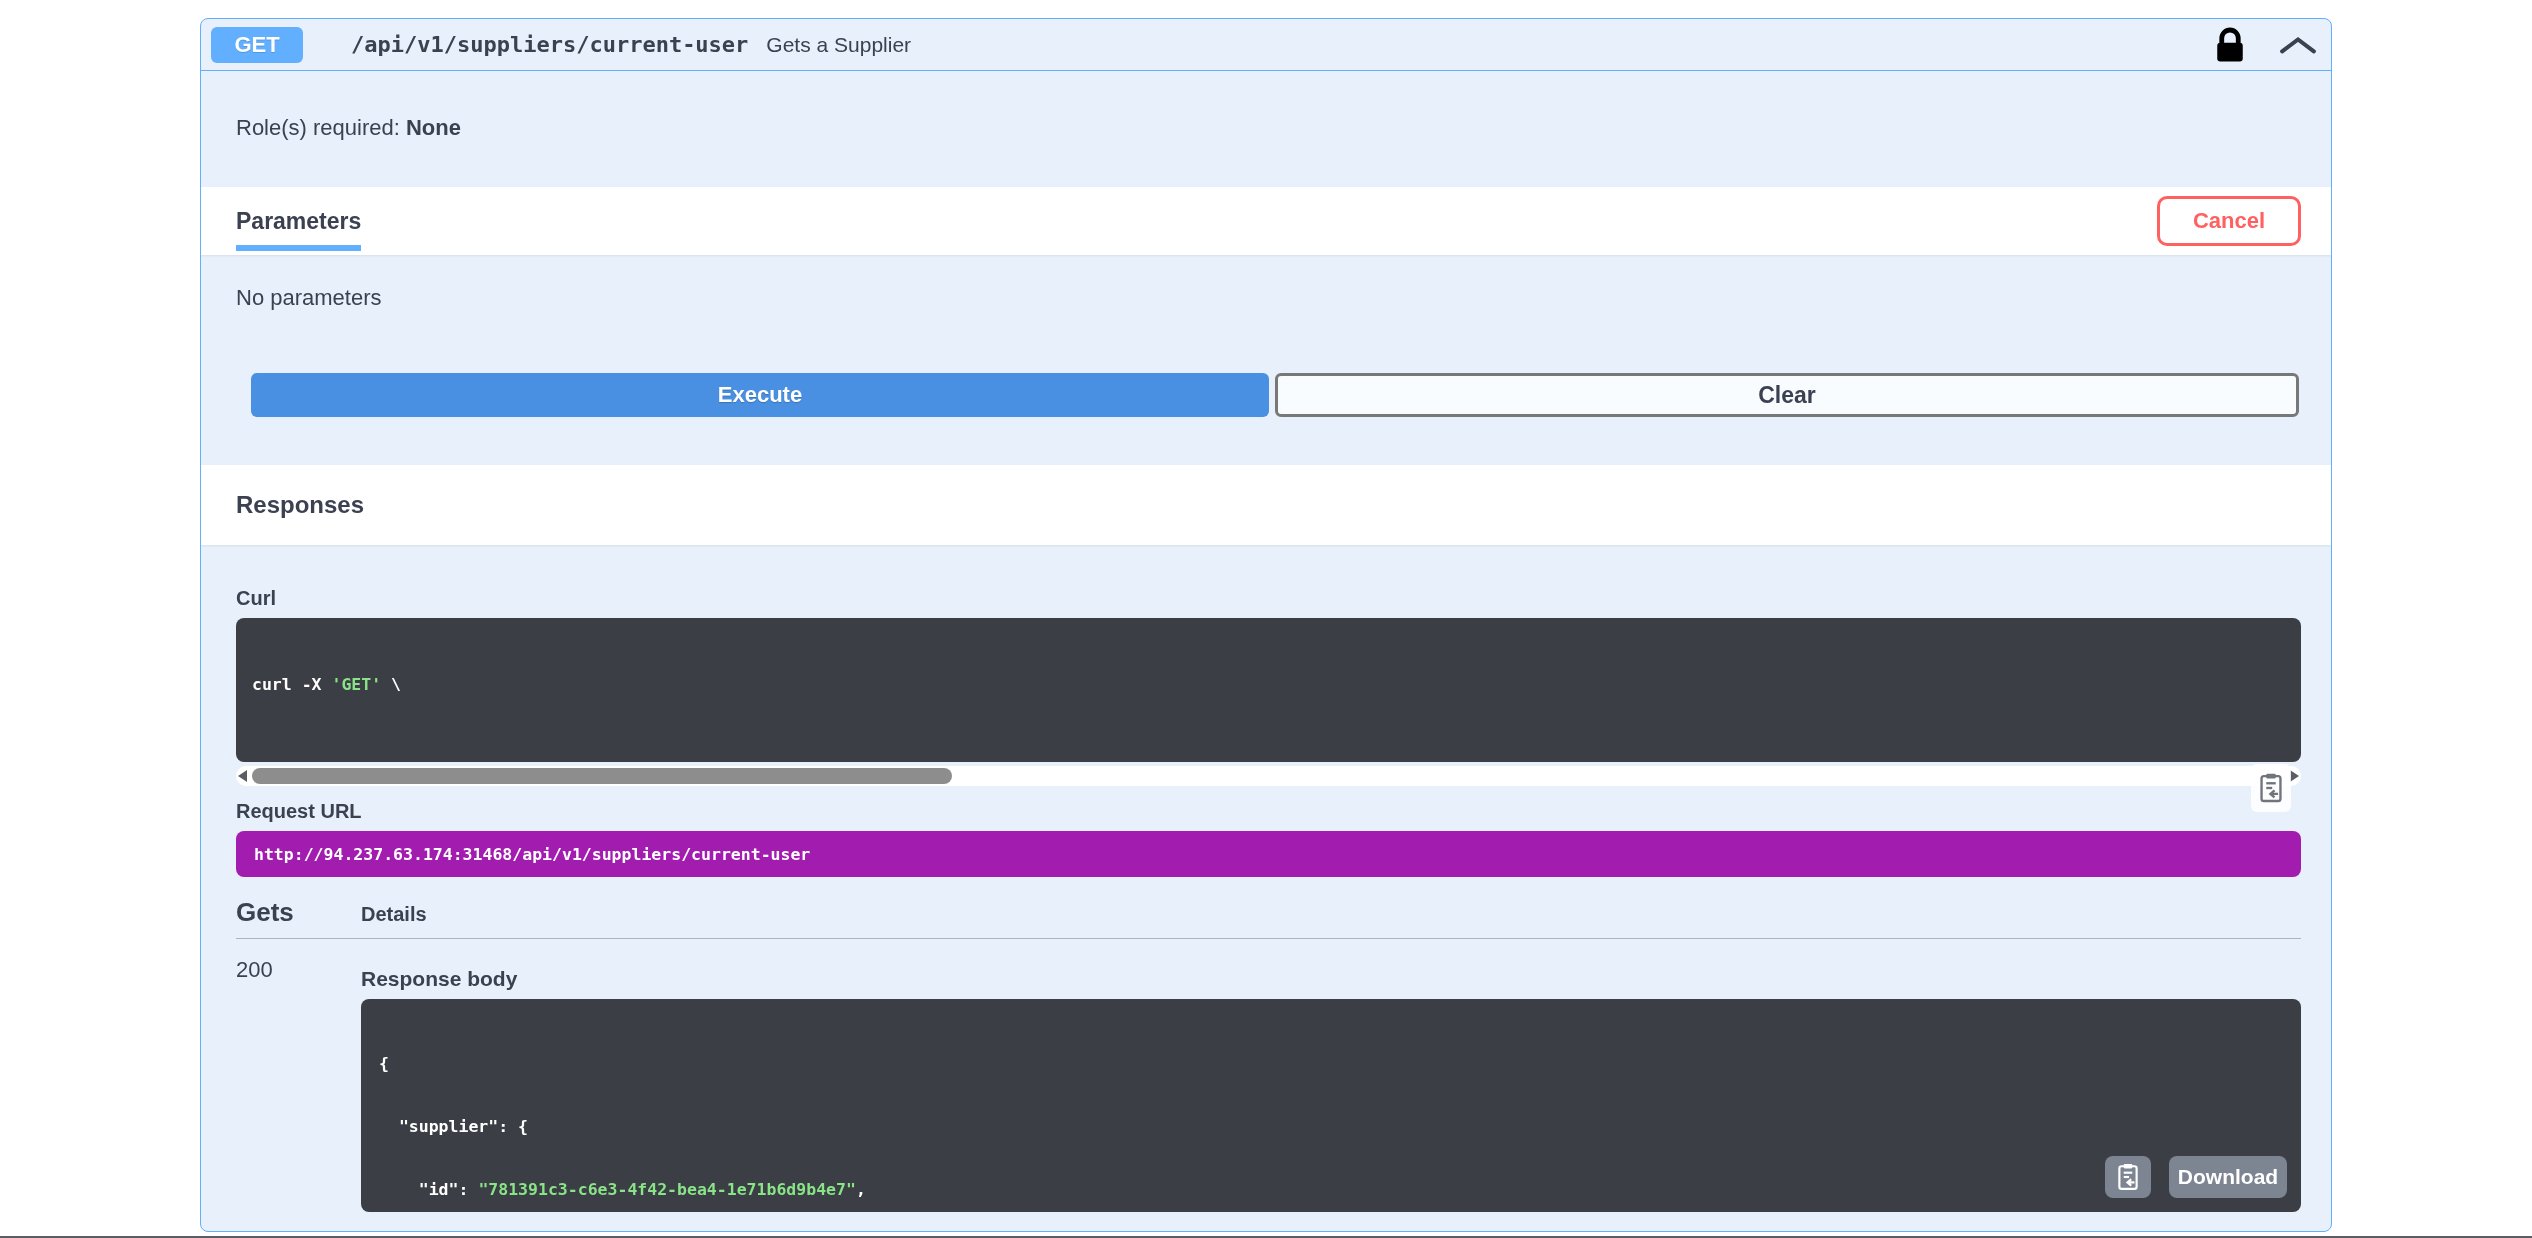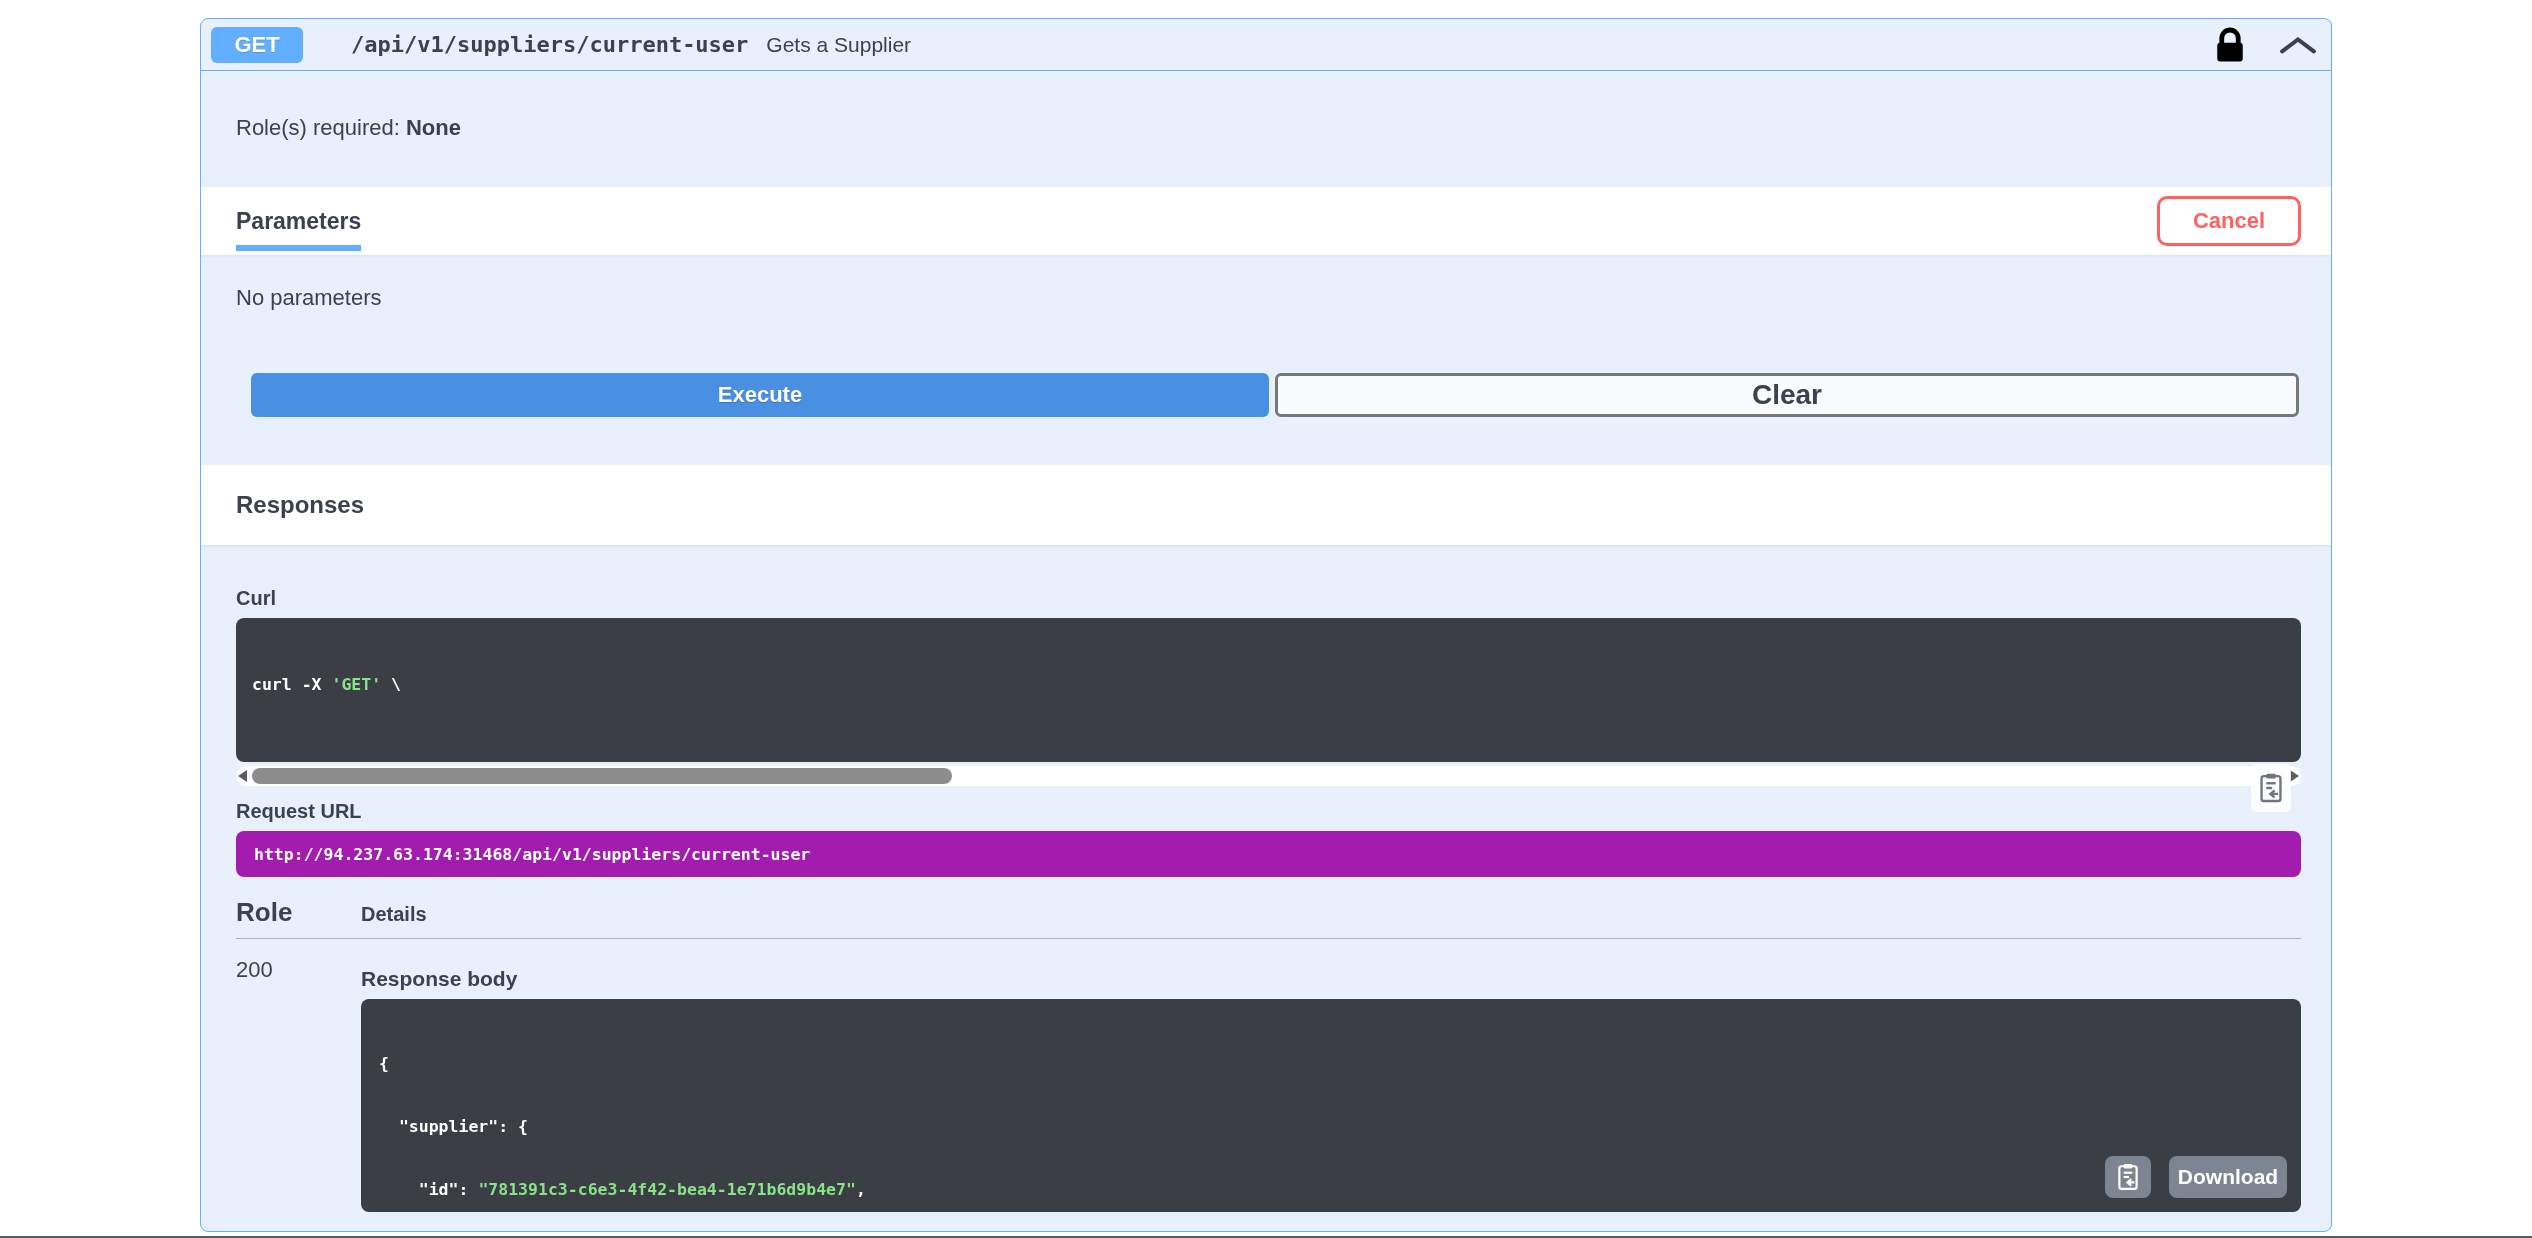--- a/index.html
+++ b/index.html
@@ -116,21 +116,21 @@
     text-shadow: 0 1px 1px rgba(0,0,0,.2);
     cursor: pointer;
   }
   .clear-btn {
     flex: 1;
     background: #f9fcfe;
     border: 3px solid #787878;
     border-radius: 6px;
     color: #3b4151;
     font-weight: bold;
-    font-size: 28px;
+    font-size: 23px;
     font-family: "Liberation Sans", sans-serif;
     cursor: pointer;
   }
   
   .responses-header {
     margin-top: 48px;
     background: #ffffff;
     height: 80px;
     display: flex;
     align-items: center;
@@ -315,21 +315,21 @@
       </div>
     </div>
 
     <div class="mini-label requrl-label">Request URL</div>
     <div class="requrl-block">
       <span class="code w">http://94.237.63.174:31468/api/v1/suppliers/current-user</span>
     </div>
 
 
     <div class="resp-table-head">
-      <span class="col-code-head">Role</span>
+      <span class="col-code-head">Gets</span>
       <span class="col-details-head">Details</span>
     </div>
     <hr class="head-divider">
 
     <div class="resp-row">
       <div class="code-col">200</div>
       <div class="details-col">
         <div class="mini-label rb-label">Response body</div>
         <div class="response-pre code">
           <div><span class="w">{</span></div>

